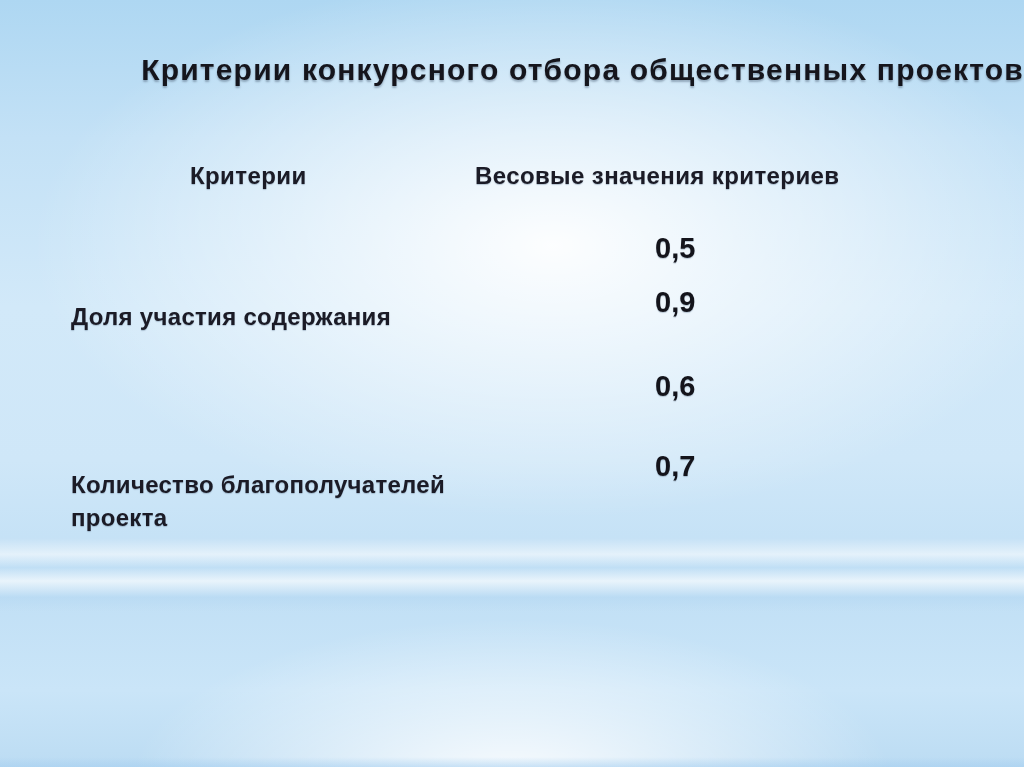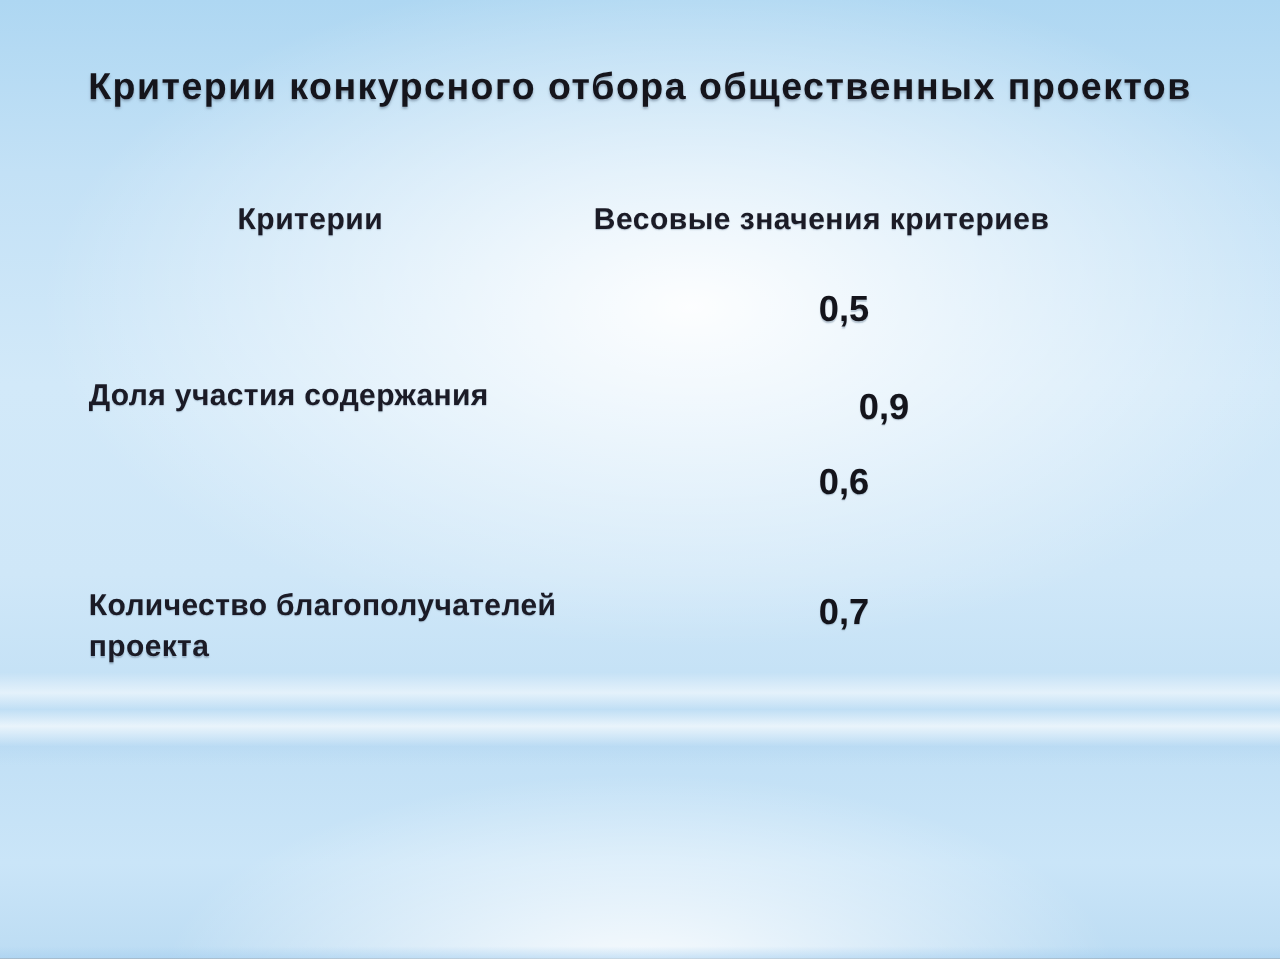--- a/index.html
+++ b/index.html
@@ -39,21 +39,21 @@
     bottom: 0;
     width: 1024px;
     height: 10px;
     background: linear-gradient(180deg, rgba(173,212,242,0) 0%, rgba(164,206,240,0.55) 100%);
   }
   .title {
     position: absolute;
     left: 0;
     top: 53px;
     width: 1024px;
-    text-align: center;
+    text-align: right;
     font-size: 30px;
     font-weight: bold;
     letter-spacing: 1.2px;
     color: #15151c;
     text-shadow: 0 2px 2px rgba(96,116,138,0.55);
     white-space: nowrap;
   }
   .cell {
     position: absolute;
     font-weight: bold;
@@ -71,23 +71,23 @@
     max-width: 470px;
     white-space: pre-line;
   }
   .row-value {
     font-size: 29px;
     line-height: 33px;
     left: 655px;
     color: #14141b;
   }
   .r1l { top: 230px; }  .r1v { top: 232px; text-align: right; }
-  .r2l { top: 300px; }  .r2v { top: 310px; margin-left: 32px; }
+  .r2l { top: 300px; }  .r2v { top: 286px; }
   .r3l { top: 366px; }  .r3v { top: 370px; }
-  .r4l { top: 468px; }  .r4v { top: 474px; }
+  .r4l { top: 468px; }  .r4v { top: 450px; }
 </style>
 </head>
 <body>
 
 <div class="slide">
 
   <div class="ribbon"></div>
   <div class="bottom-edge"></div>
 
   <div class="title">Критерии конкурсного отбора общественных проектов</div>

